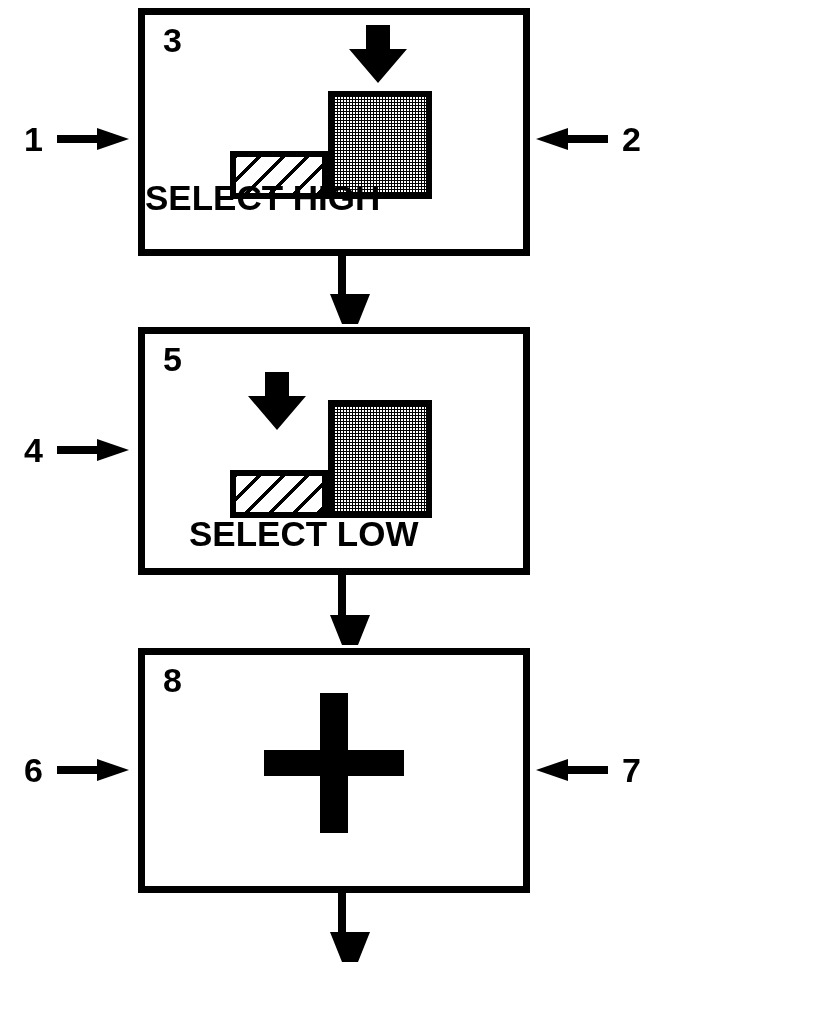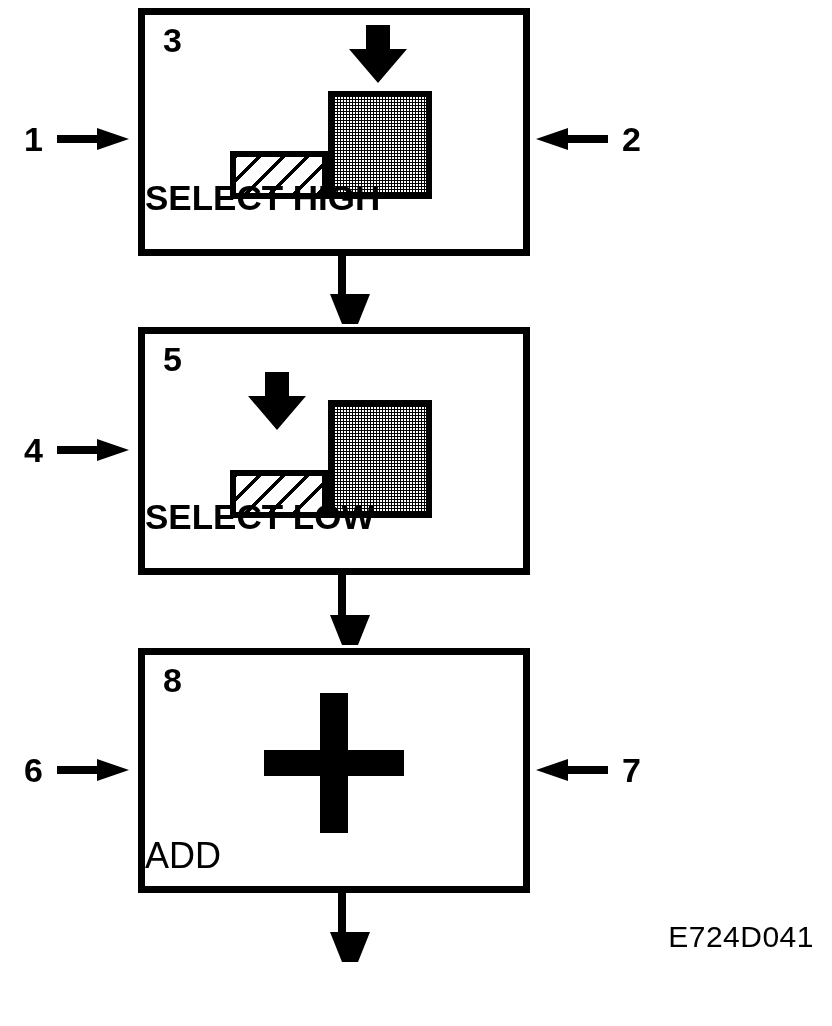--- a/index.html
+++ b/index.html
@@ -51,21 +51,21 @@
     position: absolute;
     left: 0;
     right: 0;
     text-align: left;
     font-size: 35px;
     font-weight: bold;
     line-height: 1;
     letter-spacing: 0px;
   }
   #box-select-high .box-caption { bottom: 34px; }
-  #box-select-low  .box-caption { bottom: 34px; }
+  #box-select-low  .box-caption { bottom: 17px; padding-left: 44px; }
   #box-add .box-caption { bottom: 12px; font-size: 36px; font-weight: normal; }
 
   
   .bar-icon {
     position: absolute;
     left: 0;
     right: 0;
     top: 14px;
     height: 170px;
   }
@@ -293,21 +293,20 @@
   </div>
 
   <div class="flow-box" id="box-add">
     <div class="box-index">8</div>
 
     <div class="plus-icon">
       <div class="plus-h"></div>
       <div class="plus-v"></div>
     </div>
 
-    <div class="box-caption">ADD</div>
   </div>
 
   <div class="connector" id="connector-add-out">
     <div class="conn-line"></div>
     <div class="conn-head"></div>
   </div>
 
   <div class="callout to-right" id="callout-1">
     <span class="callout-number">1</span>
     <span class="callout-arrow">
@@ -341,15 +340,14 @@
   </div>
 
   <div class="callout to-left" id="callout-7">
     <span class="callout-arrow">
       <span class="ca-shaft"></span>
         <span class="ca-head"></span>
     </span>
     <span class="callout-number">7</span>
   </div>
 
-  <div id="figure-code">E724D041</div>
 
 </div>
 
 </body></html>

